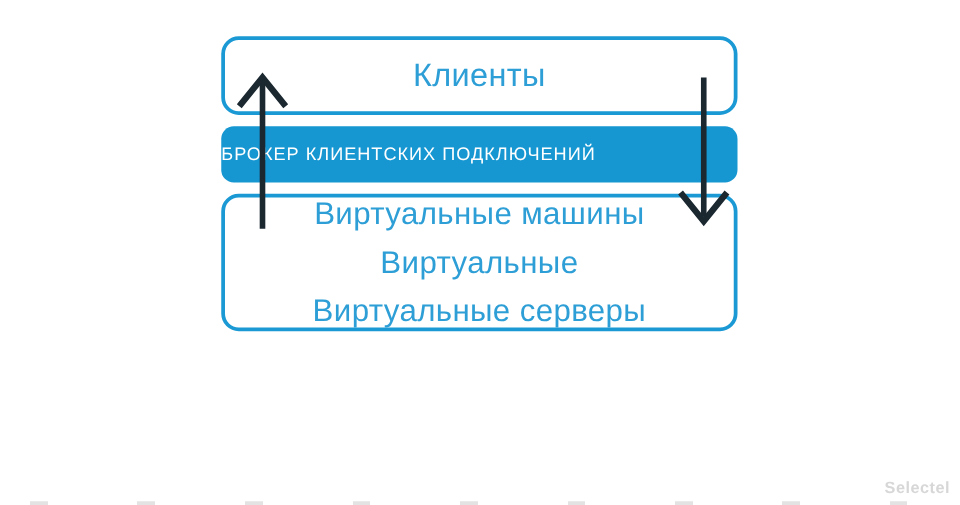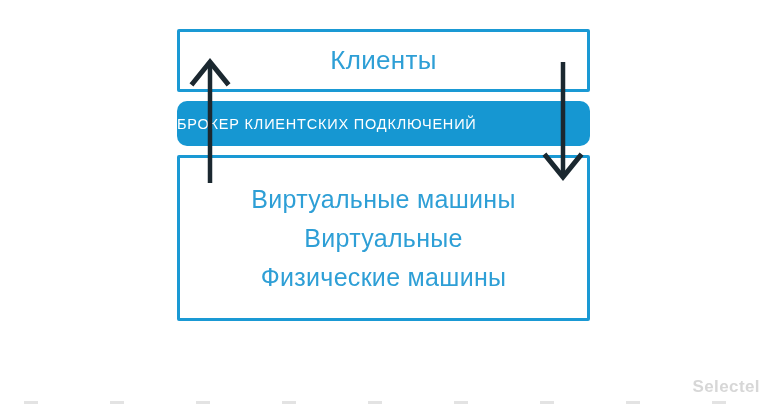--- a/index.html
+++ b/index.html
@@ -14,29 +14,29 @@
     height: 404px;
     background: #ffffff;
     overflow: hidden;
   }
   .box {
     position: absolute;
     left: 177px;
     width: 413px;
     box-sizing: border-box;
     border: 3px solid #1a99d4;
-    border-radius: 2px;
+    border-radius: 14px;
     background: #ffffff;
     display: flex;
     align-items: center;
     justify-content: center;
     text-align: center;
   }
   .box-clients { top: 29px; height: 63px; }
-  .box-compute { top: 155px; height: 166px; flex-direction: column; }
+  .box-compute { top: 155px; height: 110px; flex-direction: column; }
   .box-storage { top: 319px; height: 63px; }
   .blue-label {
     color: #2e9fd6;
     font-size: 26px;
     font-weight: 400;
     letter-spacing: 0.3px;
   }
   .compute-line {
     color: #2e9fd6;
     font-size: 25px;
@@ -68,21 +68,21 @@
     position: absolute;
     pointer-events: none;
   }
   .up-arrow { left: 188px; top: 52px; }
   .down-arrow { left: 541px; top: 53px; }
   .watermark {
     position: absolute;
     right: 8px;
     bottom: 7px;
     color: #d7d7d7;
-    font-size: 17px;
+    font-size: 13px;
     font-weight: 600;
     letter-spacing: 0.4px;
   }
   .bottom-strip {
     position: absolute;
     left: 0;
     bottom: 0;
     width: 100%;
     height: 3px;
     background: repeating-linear-gradient(
@@ -105,21 +105,21 @@
     <span class="blue-label">Клиенты</span>
   </div>
 
   <div class="broker-bar">
     <span class="broker-label">БРОКЕР КЛИЕНТСКИХ ПОДКЛЮЧЕНИЙ</span>
   </div>
 
   <div class="box box-compute">
     <span class="compute-line">Виртуальные машины</span>
     <span class="compute-line">Виртуальные</span>
-    <span class="compute-line">Физические машины</span>
+    <span class="compute-line">Виртуальные серверы</span>
   </div>
 
 
   <svg class="arrow-svg up-arrow" width="44" height="136" viewBox="0 0 44 136">
     <line x1="22" y1="12" x2="22" y2="131" stroke="#1b2830" stroke-width="4.5"></line>
     <polyline points="5,31 22,10 39,31" fill="none" stroke="#1b2830" stroke-width="5" stroke-linecap="square"></polyline>
   </svg>
 
   <svg class="arrow-svg down-arrow" width="44" height="130" viewBox="0 0 44 130">
     <line x1="22" y1="9" x2="22" y2="120" stroke="#1b2830" stroke-width="4.5"></line>

